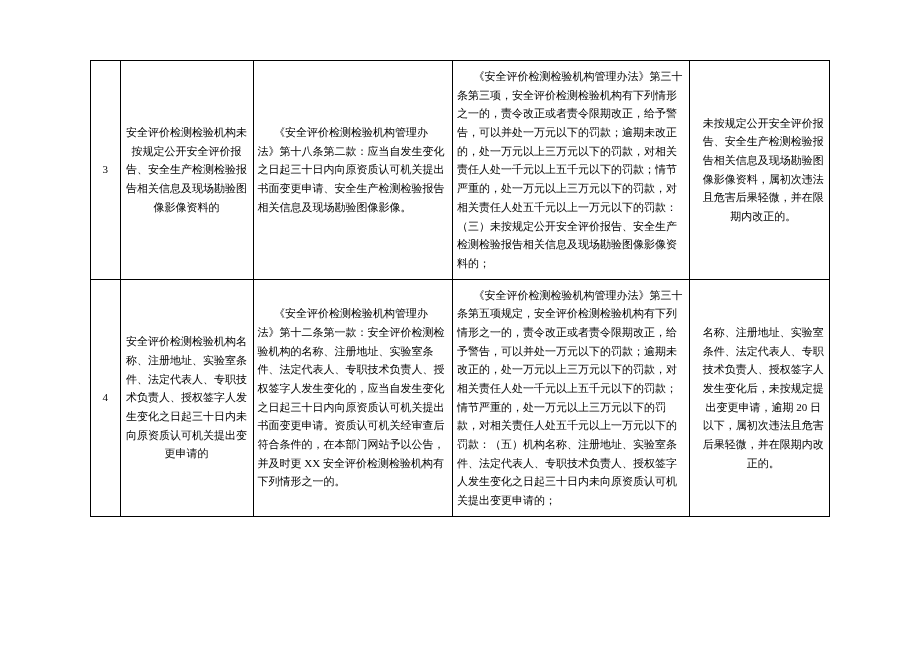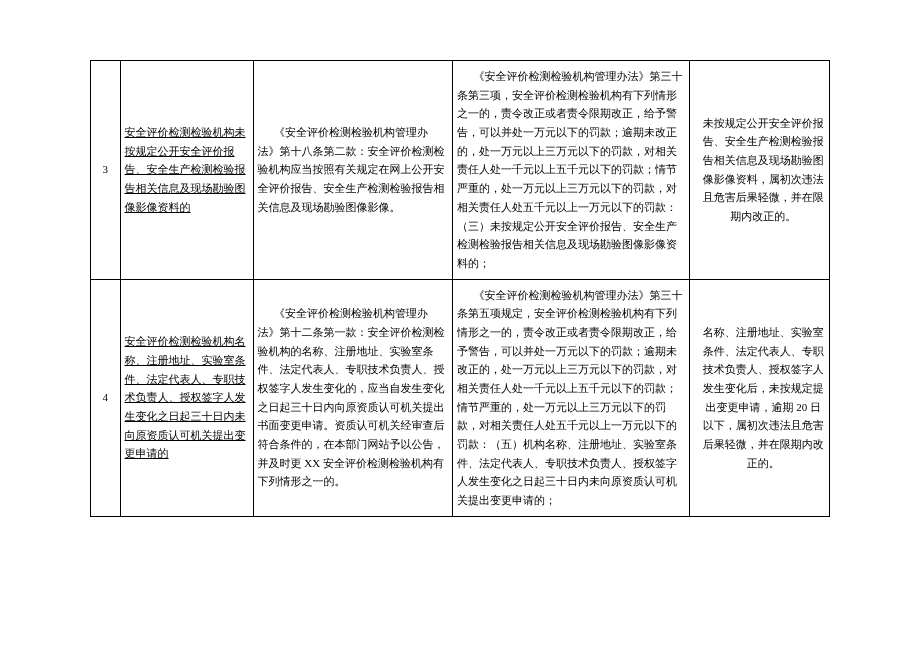--- a/index.html
+++ b/index.html
@@ -28,22 +28,21 @@
       line-height: 1.7;
       font-size: 11px;
       word-break: break-all;
     }
     .col-num {
       width: 4%;
       text-align: center;
     }
     .col-name {
       width: 18%;
-      text-align: left;
-      text-decoration: underline;
+      text-align: center;
     }
     .col-basis {
       width: 27%;
       text-align: left;
     }
     .col-penalty {
       width: 32%;
       text-align: left;
     }
     .col-condition {
@@ -58,21 +57,21 @@
   </style>
 </head>
 <body>
 
 <table>
   <tbody>
     <tr>
       <td class="col-num">3</td>
       <td class="col-name">安全评价检测检验机构未按规定公开安全评价报告、安全生产检测检验报告相关信息及现场勘验图像影像资料的</td>
       <td class="col-basis">
-        <span class="indent">《安全评价检测检验机构管理办法》第十八条第二款：安全评价检测检验机构应当按照有关规定在网上公开安全评价报告、安全生产检测检验报告相关信息及现场勘验图像影像。</span>
+        <span class="indent">《安全评价检测检验机构管理办法》第十八条第二款：应当自发生变化之日起三十日内向原资质认可机关提出书面变更申请、安全生产检测检验报告相关信息及现场勘验图像影像。</span>
       </td>
       <td class="col-penalty">
         <span class="indent">《安全评价检测检验机构管理办法》第三十条第三项，安全评价检测检验机构有下列情形之一的，责令改正或者责令限期改正，给予警告，可以并处一万元以下的罚款；逾期未改正的，处一万元以上三万元以下的罚款，对相关责任人处一千元以上五千元以下的罚款；情节严重的，处一万元以上三万元以下的罚款，对相关责任人处五千元以上一万元以下的罚款：（三）未按规定公开安全评价报告、安全生产检测检验报告相关信息及现场勘验图像影像资料的；</span>
       </td>
       <td class="col-condition">未按规定公开安全评价报告、安全生产检测检验报告相关信息及现场勘验图像影像资料，属初次违法且危害后果轻微，并在限期内改正的。</td>
     </tr>
     <tr>
       <td class="col-num">4</td>
       <td class="col-name">安全评价检测检验机构名称、注册地址、实验室条件、法定代表人、专职技术负责人、授权签字人发生变化之日起三十日内未向原资质认可机关提出变更申请的</td>
       <td class="col-basis">

